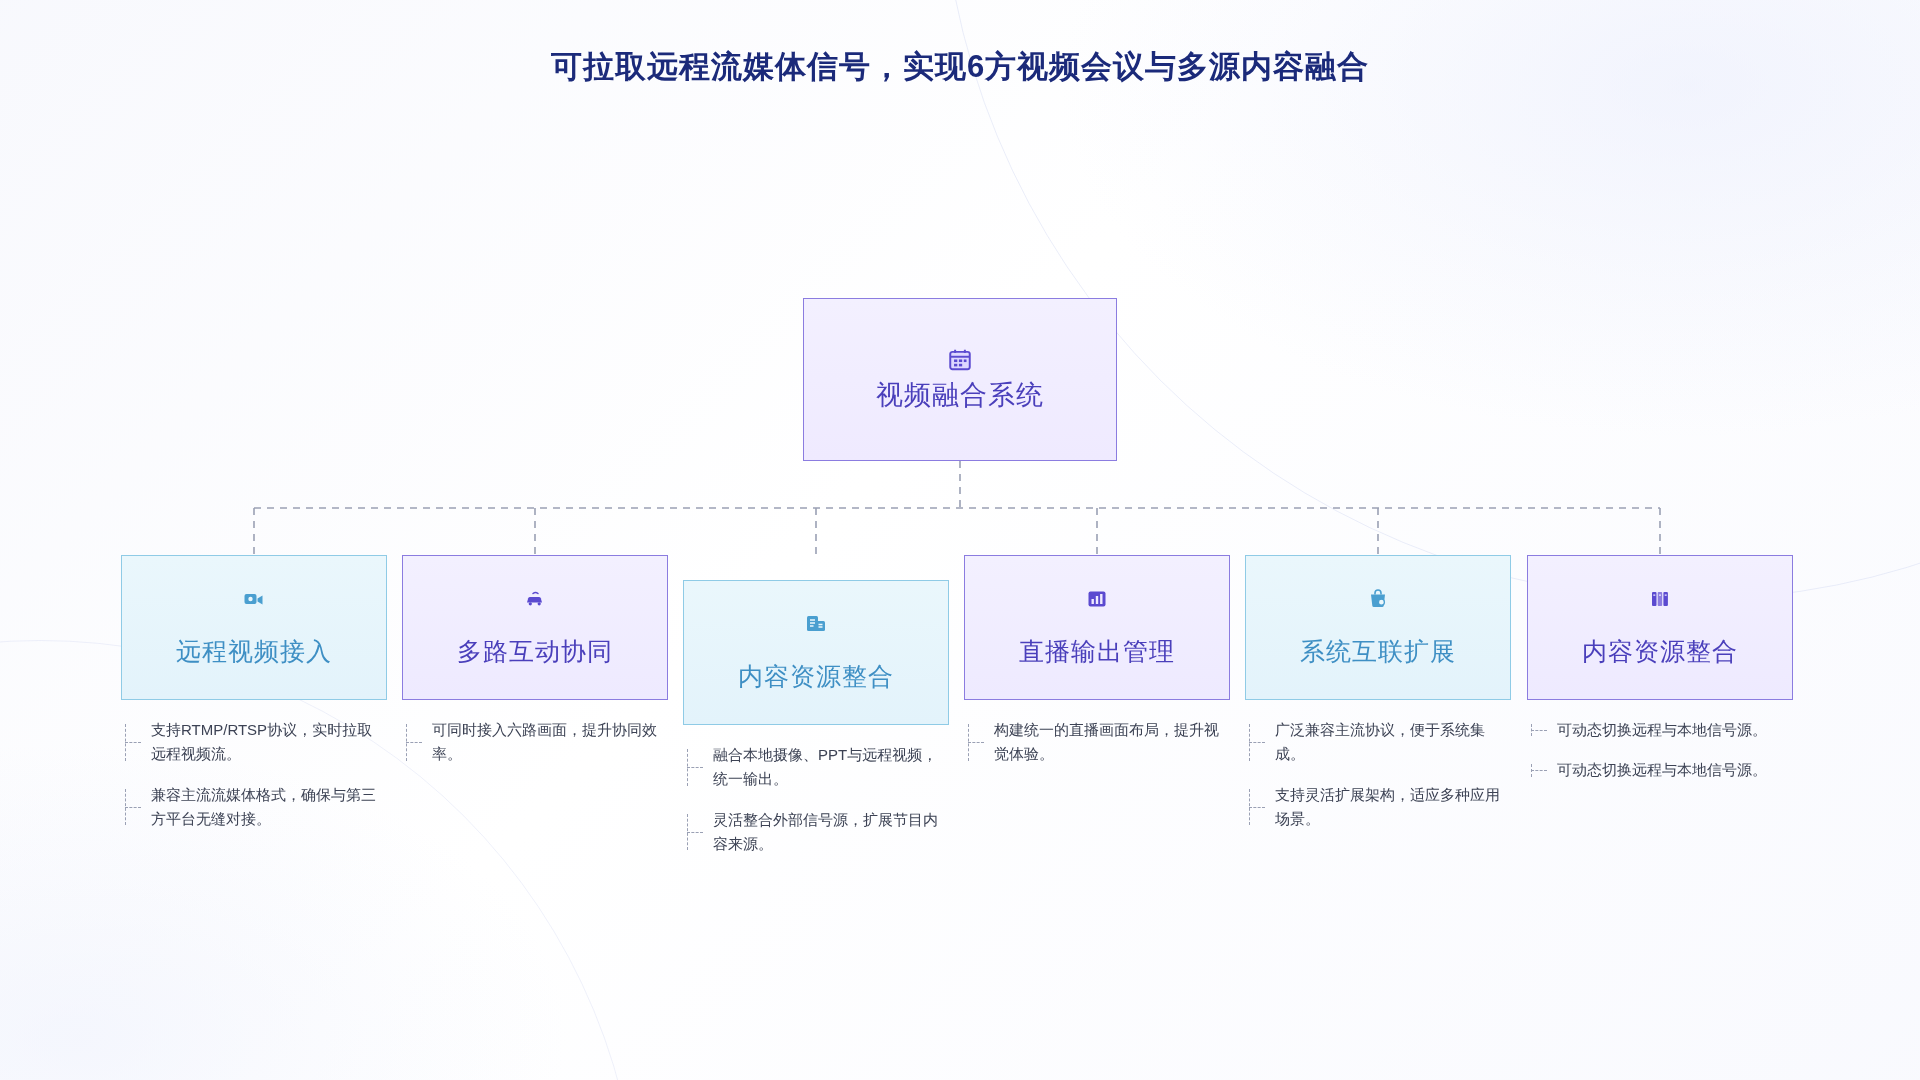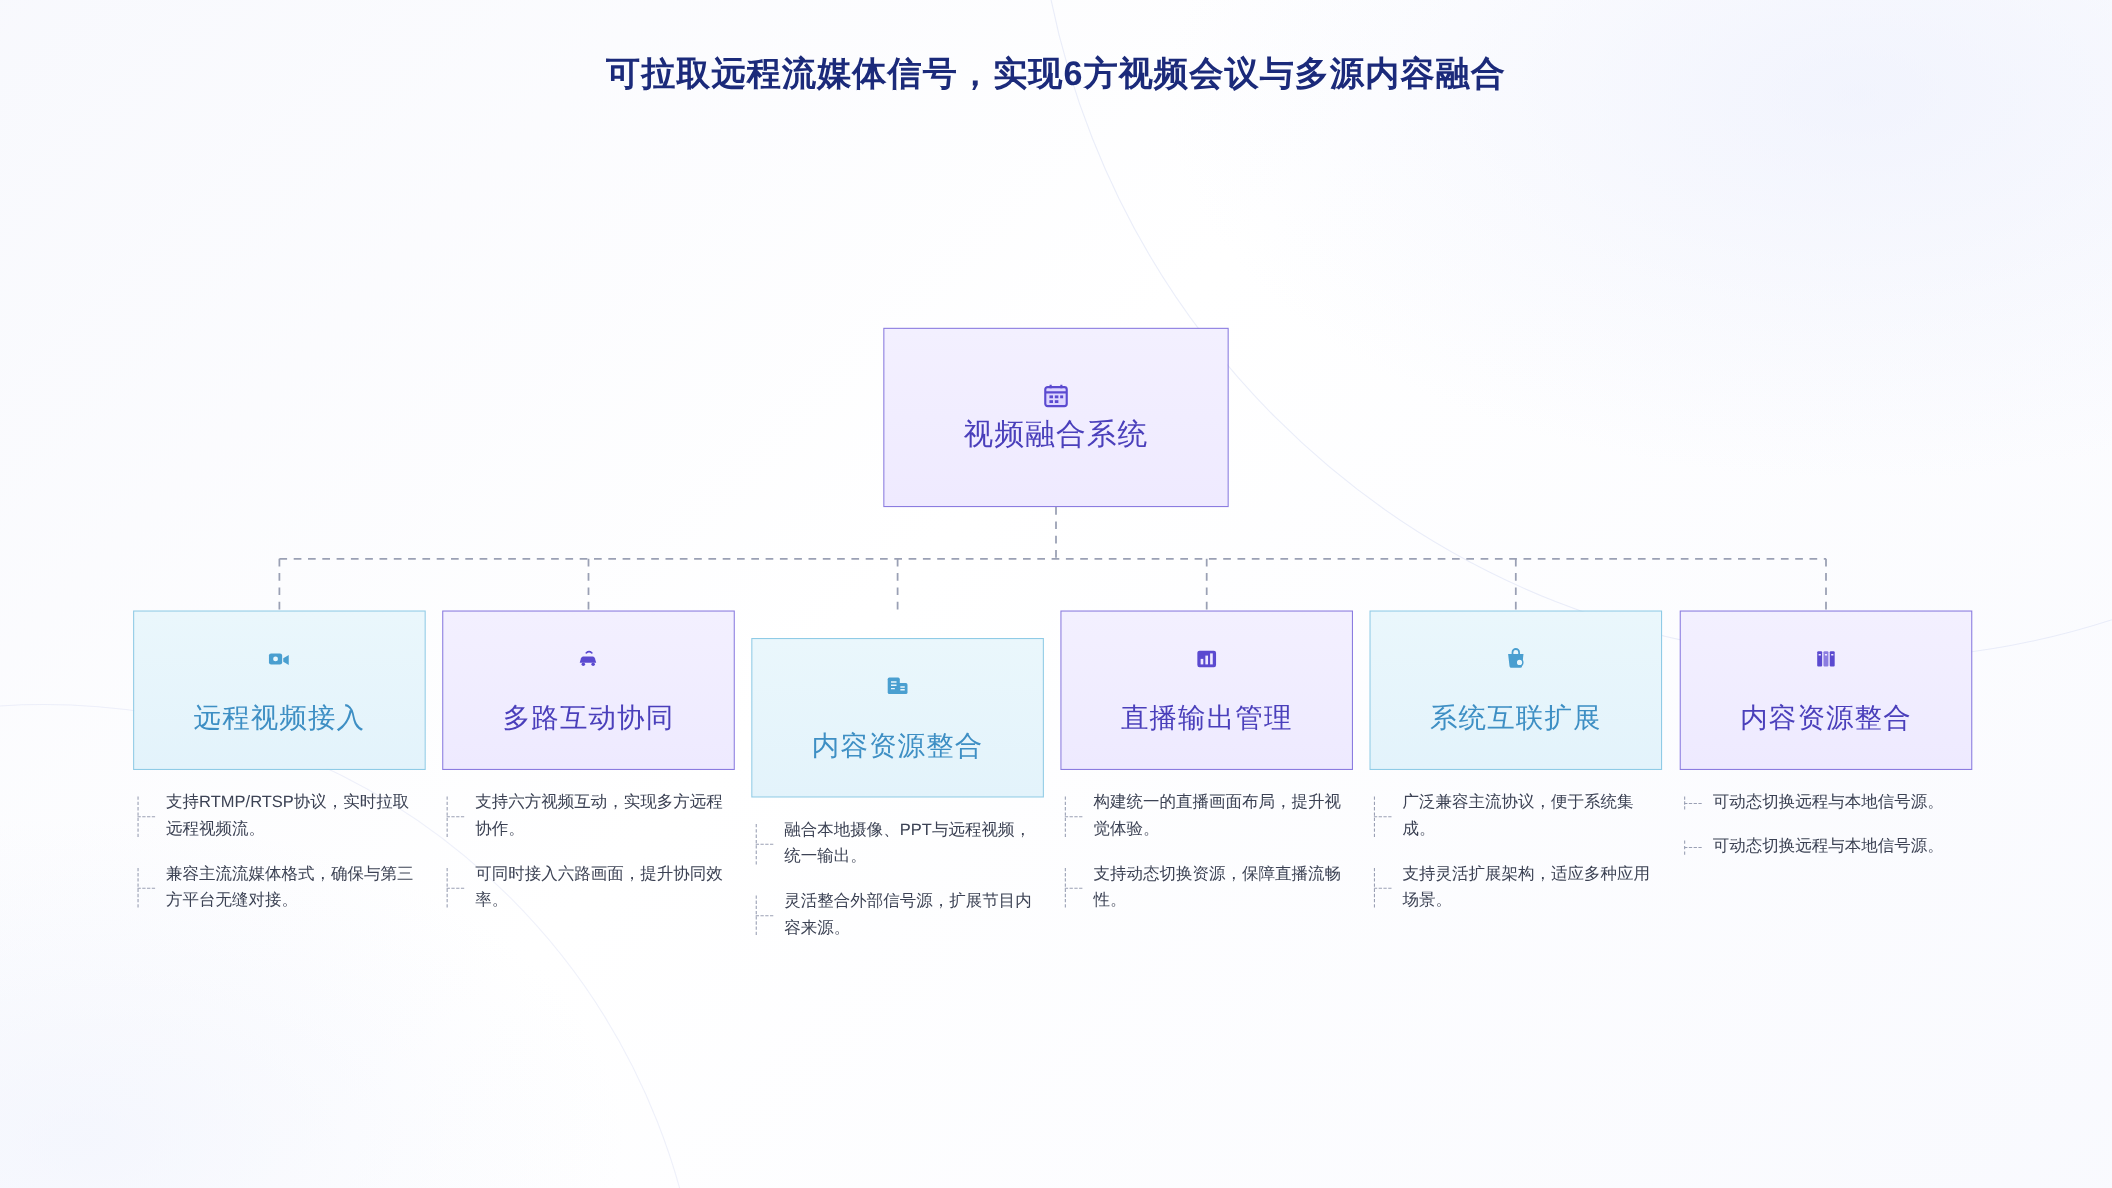--- a/index.html
+++ b/index.html
@@ -206,25 +206,20 @@
           <circle cx="16.2" cy="16.8" r="1.6" fill="#5b4ad0"></circle>
           <path d="M10 6.5c1.4-1.2 3.6-1.2 5 0" stroke="#5b4ad0" stroke-width="1.5" stroke-linecap="round"></path>
         </svg>
       </span>
       <span class="node-label">多路互动协同</span>
     </div>
     <div class="bullets">
       <div class="bullet">
         <span class="dash"></span>
         <span class="vrail"></span>
-        <span>支持六方视频互动，实现多方远程协作。</span>
-      </div>
-      <div class="bullet">
-        <span class="dash"></span>
-        <span class="vrail"></span>
         <span>可同时接入六路画面，提升协同效率。</span>
       </div>
     </div>
   </div>
 
   <div class="leaf blue" style="left:683px; top:580px;">
     <div class="card">
       <span class="node-icon">
         <svg width="24" height="24" viewBox="0 0 24 24" fill="none">
           <rect x="3" y="4" width="11" height="15" rx="1.5" fill="#4a9fd0"></rect>
@@ -260,25 +255,20 @@
         </svg>
       </span>
       <span class="node-label">直播输出管理</span>
     </div>
     <div class="bullets">
       <div class="bullet">
         <span class="dash"></span>
         <span class="vrail"></span>
         <span>构建统一的直播画面布局，提升视觉体验。</span>
       </div>
-      <div class="bullet">
-        <span class="dash"></span>
-        <span class="vrail"></span>
-        <span>支持动态切换资源，保障直播流畅性。</span>
-      </div>
     </div>
   </div>
 
   <div class="leaf blue" style="left:1245px; top:555px;">
     <div class="card">
       <span class="node-icon">
         <svg width="24" height="24" viewBox="0 0 24 24" fill="none">
           <path d="M5 7.5h14l-1.3 11.2a1.6 1.6 0 0 1-1.6 1.4H7.9a1.6 1.6 0 0 1-1.6-1.4L5 7.5z" fill="#4a9fd0"></path>
           <path d="M9 7.5V6a3 3 0 0 1 6 0v1.5" stroke="#4a9fd0" stroke-width="1.6" fill="none"></path>
           <circle cx="15.4" cy="15.2" r="3" fill="#eaf7fc" stroke="#4a9fd0" stroke-width="1.3"></circle>

